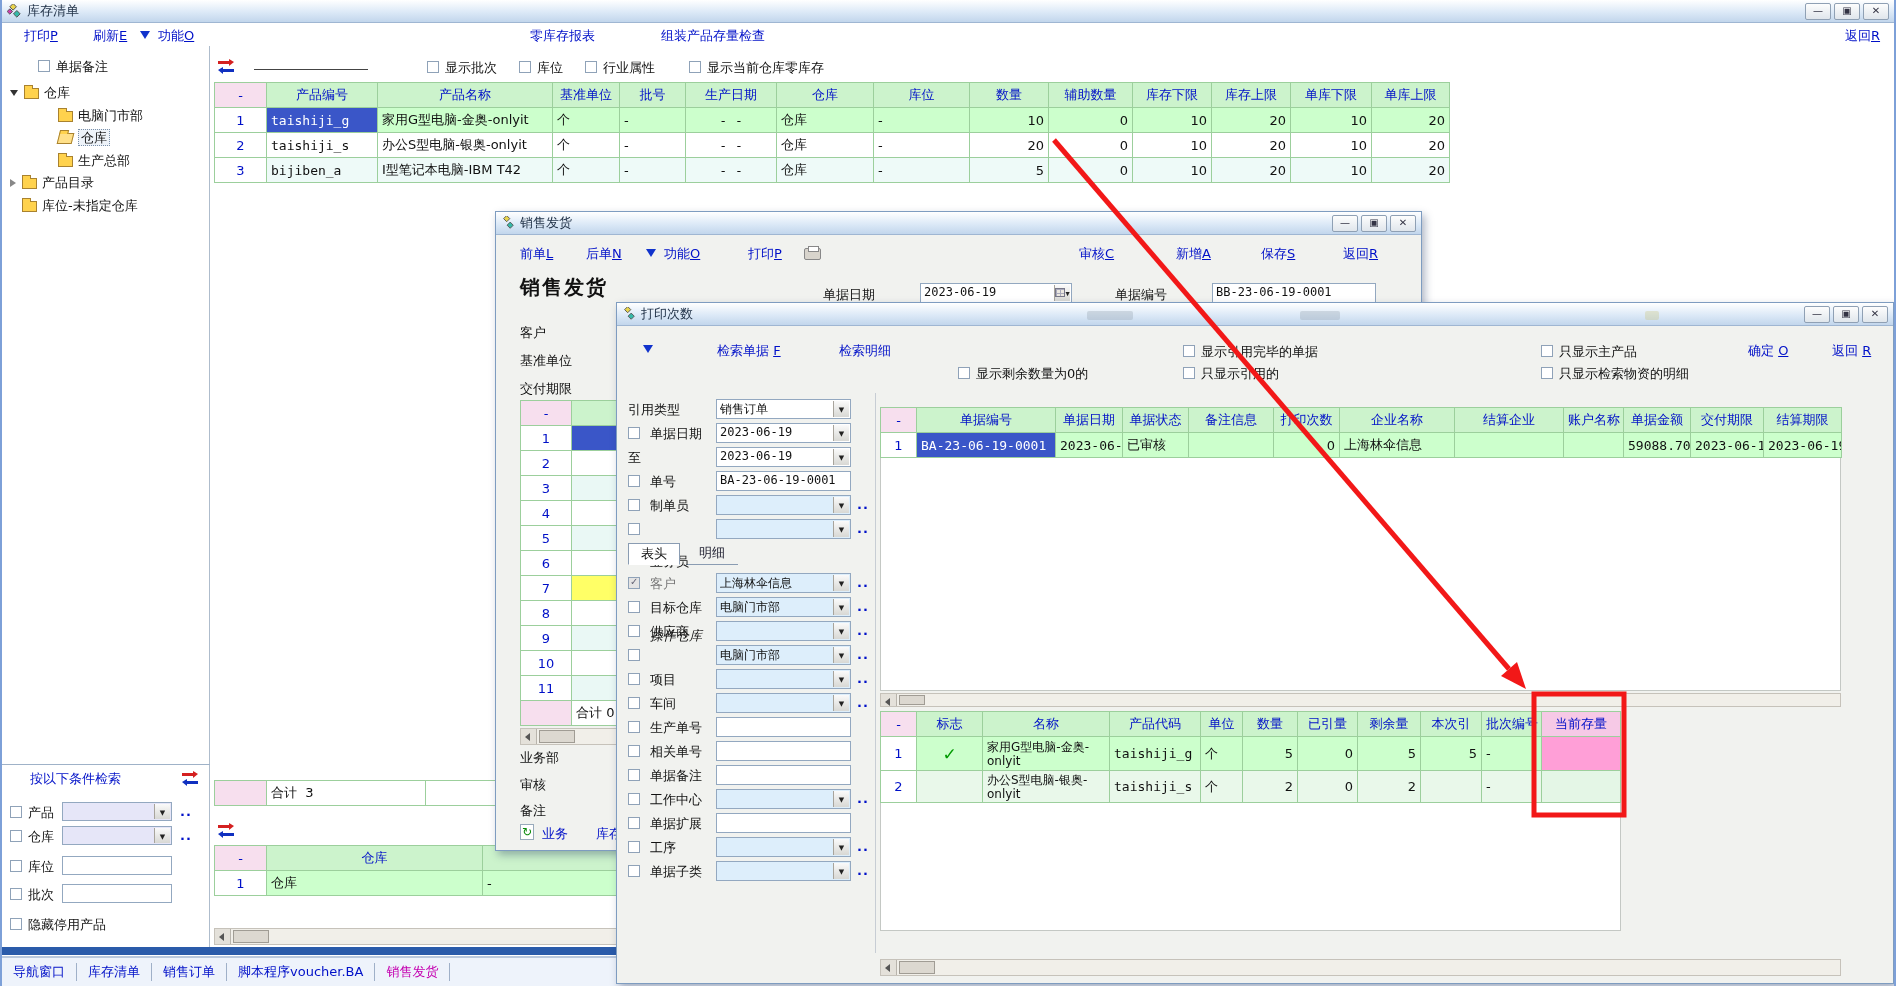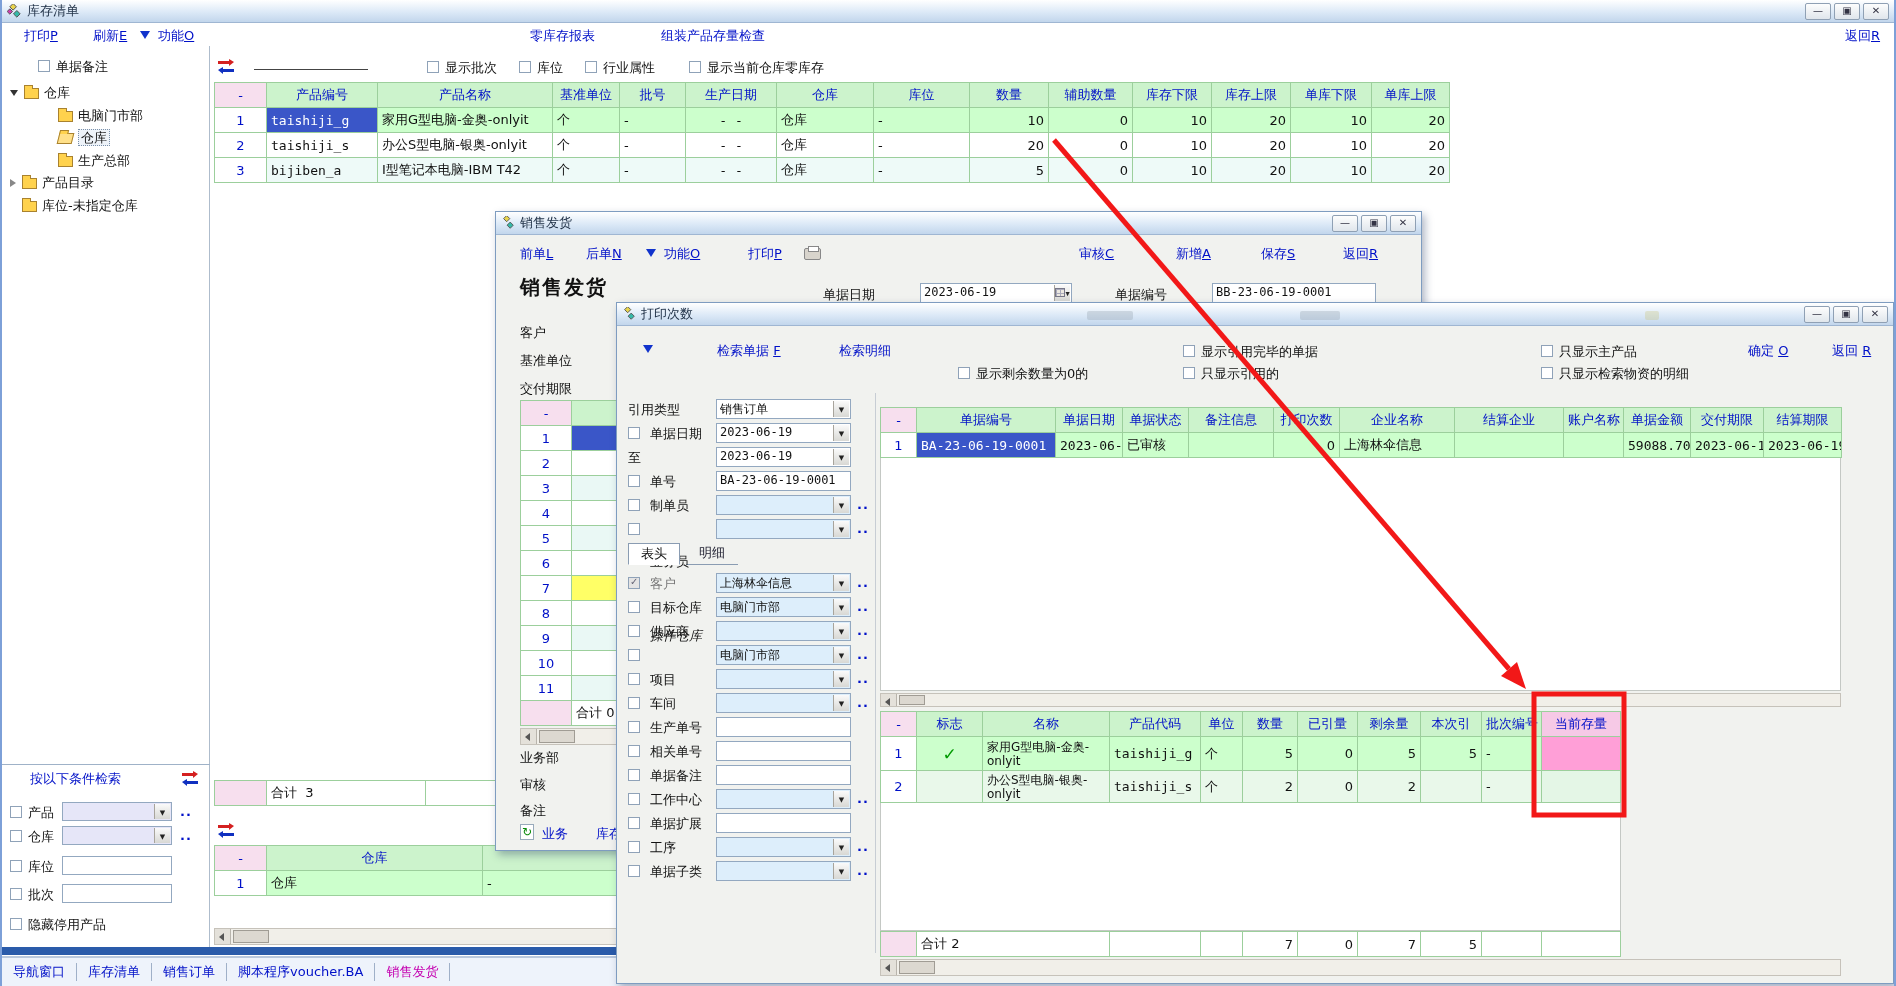--- a/index.html
+++ b/index.html
@@ -647,48 +647,20 @@
             <td style="background: rgb(233, 248, 234);">个</td>
             <td class="num" style="background: rgb(233, 248, 234);">2</td>
             <td class="num" style="background: rgb(233, 248, 234);">0</td>
             <td class="num" style="background: rgb(233, 248, 234);">2</td>
             <td class="num" style="background: rgb(233, 248, 234);"></td>
             <td style="background: rgb(233, 248, 234);">-</td>
             <td style="background: rgb(228, 246, 230);"></td>
           </tr>
         </tbody>
       </table>
-      <table class="grid" style="left: 263px; top: 628px; width: 740px;">
-        <colgroup>
-          <col style="width: 36px;">
-          <col style="width: 193px;">
-          <col style="width: 91px;">
-          <col style="width: 42px;">
-          <col style="width: 55px;">
-          <col style="width: 60px;">
-          <col style="width: 63px;">
-          <col style="width: 61px;">
-          <col style="width: 60px;">
-          <col style="width: 79px;">
-        </colgroup>
-        <tbody>
-          <tr>
-            <td class="pk"></td>
-            <td>合计  2</td>
-            <td></td>
-            <td></td>
-            <td class="num">7</td>
-            <td class="num">0</td>
-            <td class="num">7</td>
-            <td class="num">5</td>
-            <td></td>
-            <td></td>
-          </tr>
-        </tbody>
-      </table>
     </div>
 
   <svg style="position:absolute;left:0;top:0;z-index:30;pointer-events:none" width="1896" height="986">
     <line x1="1052" y1="140" x2="1507" y2="669" stroke="#f21818" stroke-width="5"></line>
     <polygon points="1524,689 1499,676 1515,662" fill="#f21818"></polygon>
     <rect x="1532" y="694" width="90" height="121" fill="none" stroke="#f21818" stroke-width="5"></rect>
   </svg>
 </div>
 
 </body></html>

